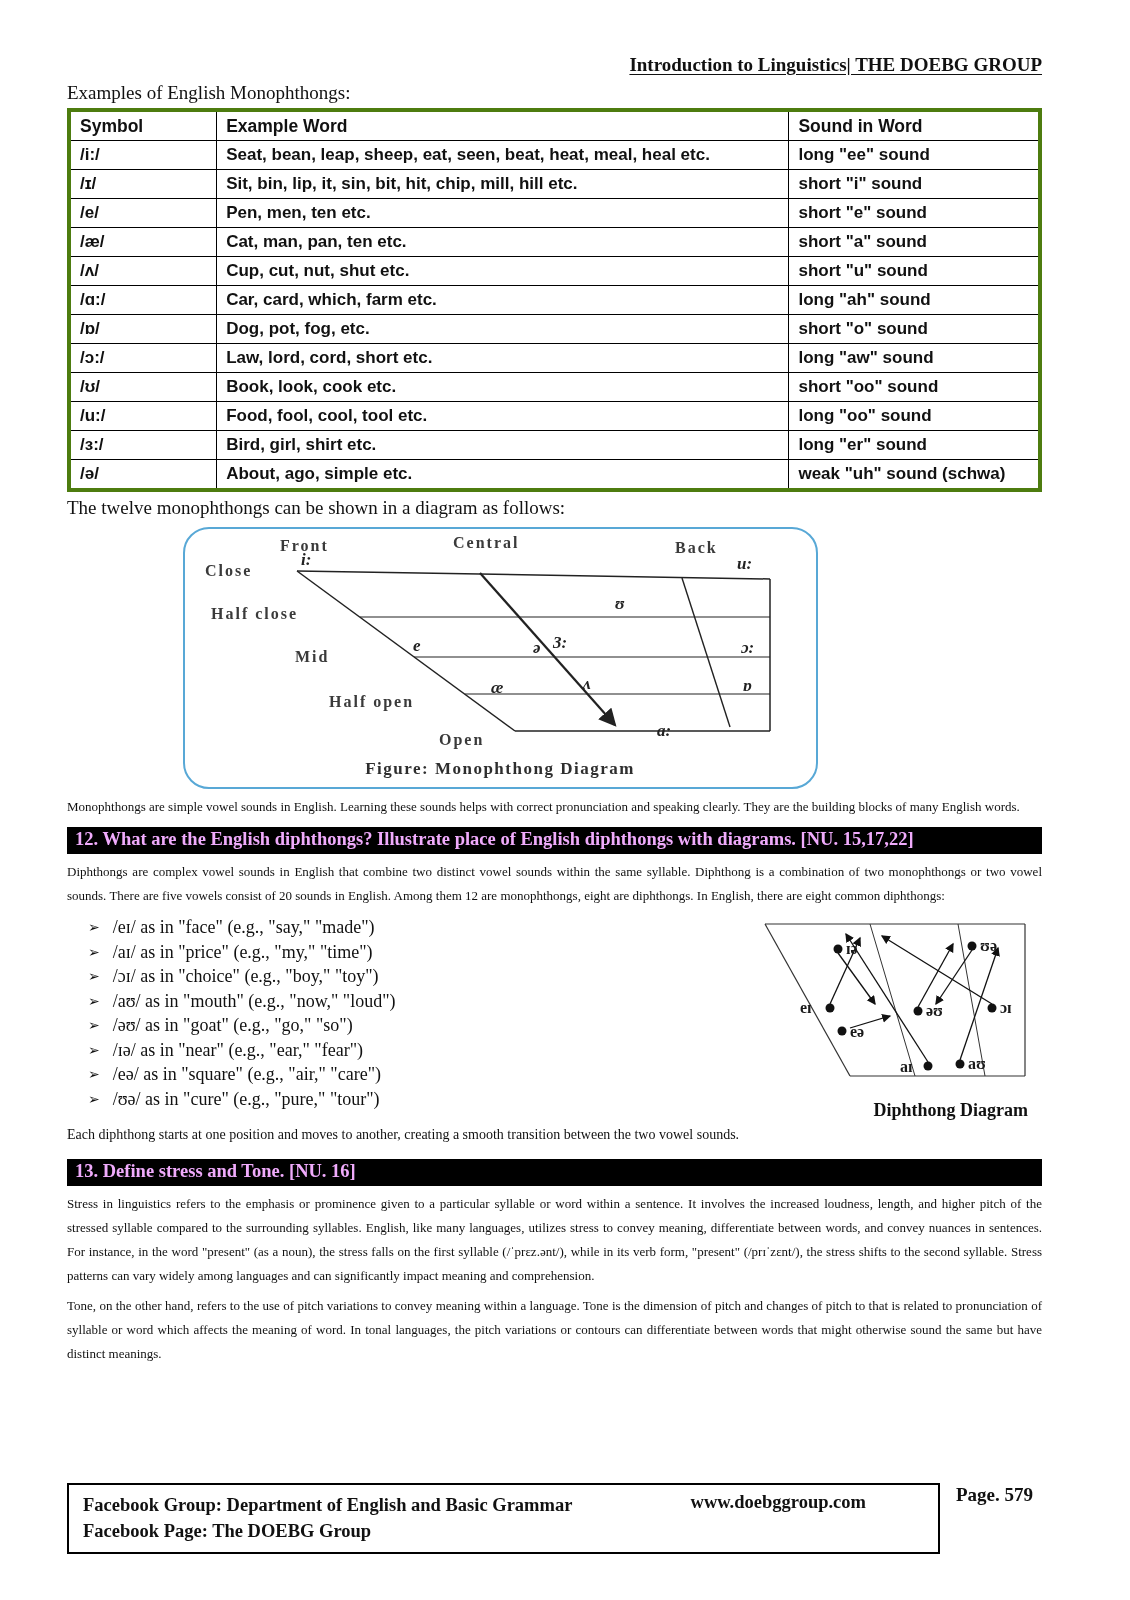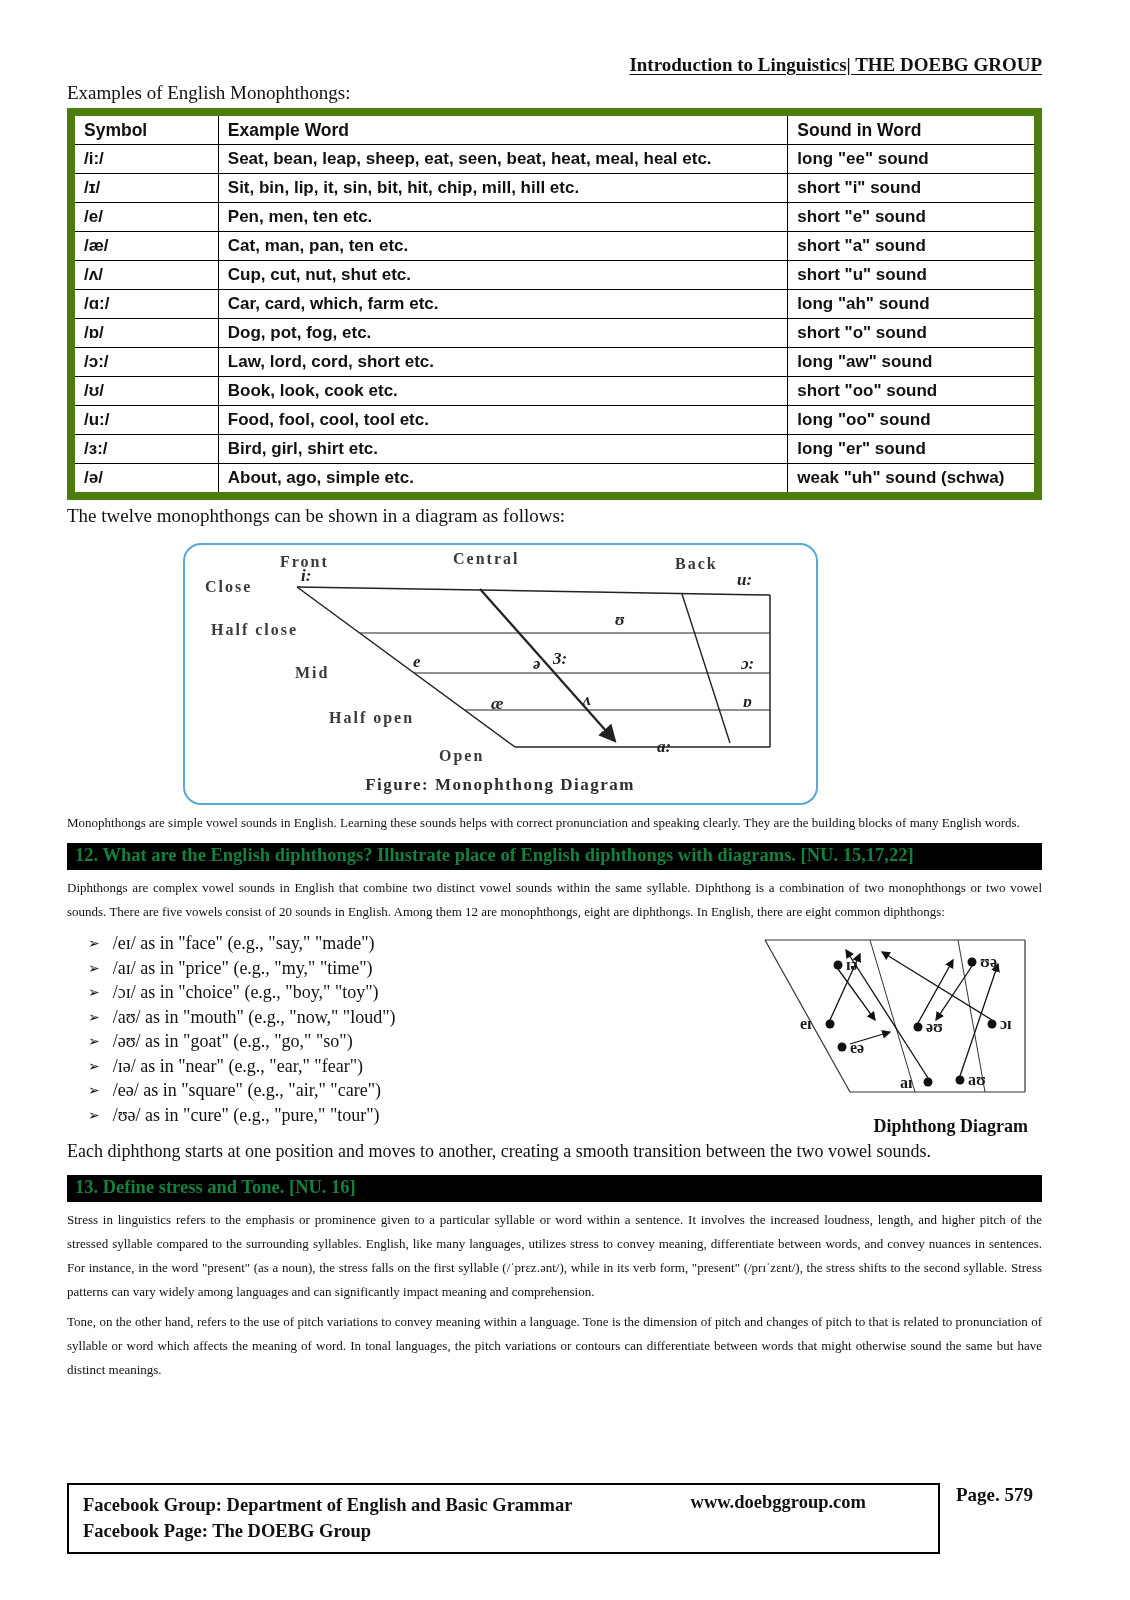--- a/index.html
+++ b/index.html
@@ -9,52 +9,52 @@
     font-family:"Liberation Serif","DejaVu Serif",serif;color:#111;
     overflow:hidden;margin:0 auto;
   }
   .content{padding:54px 88px 0 67px;width:975px;}
 
   .doc-header{text-align:right;font-size:19px;font-weight:bold;margin-bottom:6px;}
   .doc-header span{text-decoration:underline;text-underline-offset:3px;margin-left:28px;}
 
   .intro-line{font-size:19px;margin:2px 0 4px 0;}
 
-  table.mono-table{border-collapse:collapse;width:975px;border:8px solid #4d7c0f;
+  table.mono-table{border-collapse:collapse;width:975px;border:4px solid #4d7c0f;
     font-family:"Liberation Sans","DejaVu Sans",sans-serif;font-weight:bold;font-size:17px;}
   table.mono-table th,table.mono-table td{
     border:1.5px solid #000;padding:2px 9px;text-align:left;height:24px;vertical-align:middle;}
   table.mono-table col.c-sym{width:148px;}
   table.mono-table col.c-ex{width:575px;}
   table.mono-table col.c-snd{width:252px;}
   table.mono-table th{font-size:17.5px;}
 
   .lead-line{font-size:19px;margin:5px 0 4px 0;}
 
   .diagram-box{
-    width:631px;height:258px;border:2.5px solid #58a8d6;border-radius:18px;
-    margin:16px 0 6px 116px;overflow:hidden;background:#fff;position:relative;
+    width:631px;height:258px;border:2.5px solid #58a8d6;border-radius:26px;
+    margin:8px 0 6px 116px;overflow:hidden;background:#fff;position:relative;
   }
   .diagram-box svg{display:block;}
 
   .para{font-size:13px;line-height:24px;text-align:justify;margin:6px 0 6px 0;}
 
-  .qbar{background:#000;color:#15803d;font-weight:bold;font-size:18.5px;
+  .qbar{background:#000;color:#f0abfc;font-weight:bold;font-size:18.5px;
     padding:2px 8px 4px 8px;margin:8px 0 6px 0;}
 
   .diph-row{display:flex;margin-top:2px;}
   .bullet-col{flex:1;padding-top:2px;}
   .bullet-item{display:flex;align-items:baseline;font-size:18px;line-height:22.5px;
     padding-left:21px;margin:0 0 1px 0;}
   .bullet-icon{font-family:"DejaVu Sans",sans-serif;font-size:14px;margin-right:13px;
     position:relative;top:-1px;color:#111;}
   .diph-diagram-col{width:302px;padding-top:2px;}
   .diph-caption{font-weight:bold;font-size:18px;text-align:right;padding-right:14px;margin-top:2px;}
 
-  .closing-line{font-size:18px;line-height:24px;margin:2px 0 12px 0;}
+  .closing-line{font-size:14px;line-height:24px;margin:2px 0 12px 0;}
 
   .footer{position:absolute;left:67px;width:975px;bottom:46px;display:flex;gap:16px;align-items:flex-start;}
   .footer-box{flex:1;border:2px solid #000;padding:7px 14px 8px 14px;}
   .footer-row1{display:flex;align-items:flex-start;}
   .footer-line{font-weight:bold;font-size:18.5px;line-height:26px;}
   .footer-site{font-weight:bold;font-size:18.5px;margin-left:auto;margin-right:58px;}
   .page-num{font-weight:bold;font-size:19px;white-space:nowrap;padding-top:1px;width:86px;}
 
   text{font-family:"Liberation Serif","DejaVu Serif",serif;}
   .chart-label{font-size:16px;letter-spacing:2px;fill:#3a3a3a;font-weight:bold;}

